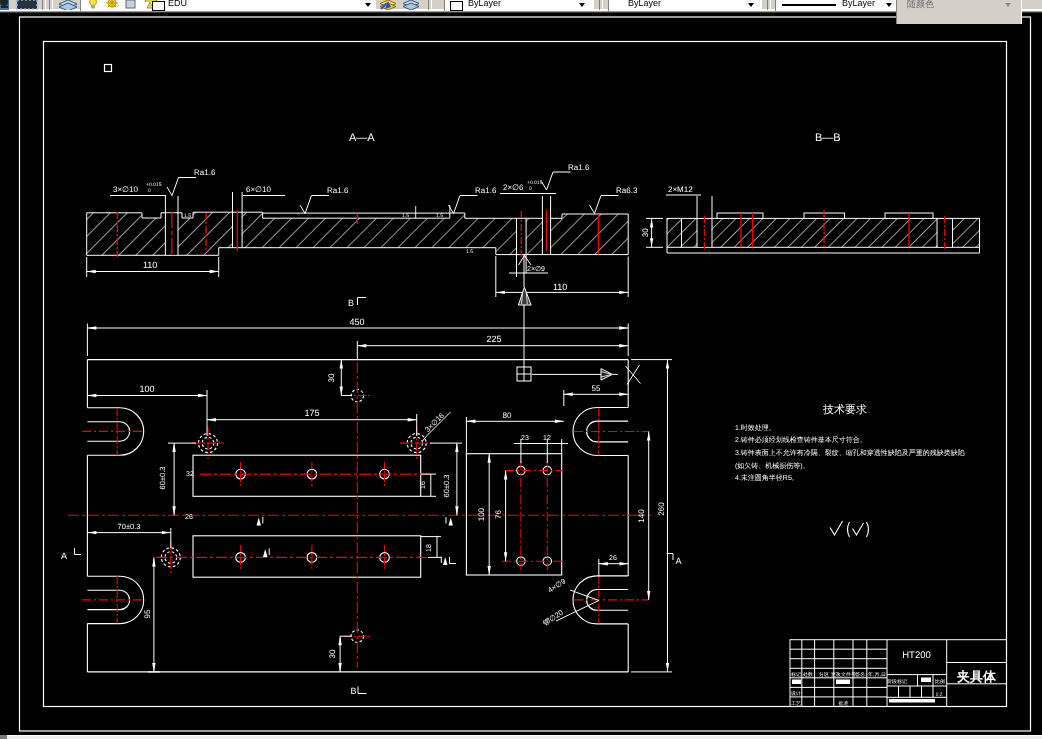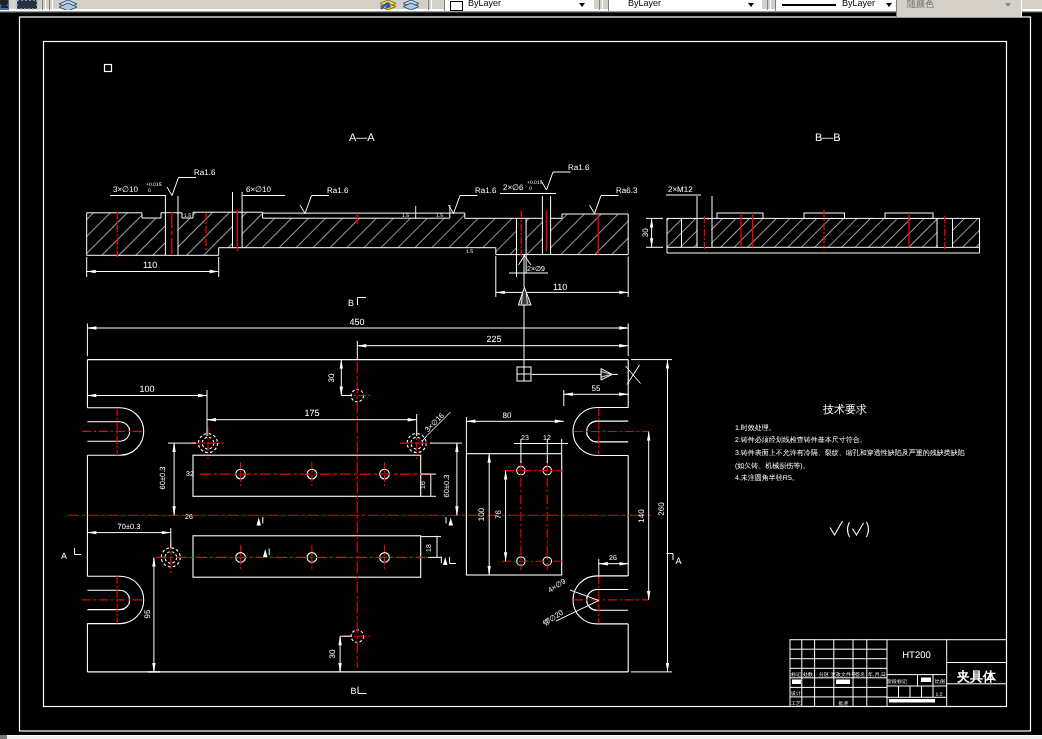--- a/index.html
+++ b/index.html
@@ -476,20 +476,39 @@
     <rect x="17" y="0" width="20" height="9" fill="#29323c" stroke="#8fb4d8" stroke-width="1.5" stroke-dasharray="2 2"></rect>
   </svg>
   <div class="sep" style="left:42px"></div>
   <div class="sep" style="left:49px"></div>
 
   <svg class="tb" style="left:58px;top:0" width="20" height="10" viewBox="0 0 20 10">
     <polygon points="10,0 19,4 10,8 1,4" fill="#c8d9e8" stroke="#31557d" stroke-width="1"></polygon>
     <polygon points="10,3 19,7 10,11 1,7" fill="#b0c6dc" stroke="#31557d" stroke-width="1"></polygon>
   </svg>
 
+  <div class="combo" style="left:80px;width:295px">
+    <svg class="tb" style="left:6px;top:0" width="85" height="10" viewBox="0 0 85 10">
+      <circle cx="6" cy="2" r="3.5" fill="#ffe34d" stroke="#b09000" stroke-width="0.8"></circle>
+      <rect x="4.2" y="5" width="3.6" height="3.5" fill="#9aa4ae"></rect>
+      <circle cx="25" cy="3" r="4" fill="#ffdf29" stroke="#c09000" stroke-width="1"></circle>
+      <g stroke="#c09000" stroke-width="1">
+            <line x1="19" y1="3" x2="31" y2="3"></line>
+            <line x1="25" y1="-2" x2="25" y2="8"></line>
+            <line x1="21" y1="-1" x2="29" y2="7"></line>
+            <line x1="29" y1="-1" x2="21" y2="7"></line>
+          </g>
+      <rect x="39" y="0" width="9" height="8" fill="#c8d0da" stroke="#5a6a7a" stroke-width="1"></rect>
+      <path d="M60,8 l3,-6 3,6 z" fill="#e8e14a" stroke="#8a8400" stroke-width="0.8"></path>
+      <path d="M58,2 a6,6 0 0 1 12 0" fill="#d8d235" stroke="#8a8400" stroke-width="0.8"></path>
+    </svg>
+    <div style="position:absolute;left:71px;top:1px;width:11px;height:8px;background:#fff;border:1.2px solid #000"></div>
+    <div class="ctext" style="left:87px">EDU</div>
+    <div class="darr" style="left:284px"></div>
+  </div>
 
   <svg class="tb" style="left:380px;top:0" width="40" height="10" viewBox="0 0 40 10">
     <polygon points="8,0 16,3.5 8,7 0,3.5" fill="#ffe34d" stroke="#8a6d00" stroke-width="1"></polygon>
     <polygon points="8,3 16,6.5 8,10 0,6.5" fill="#e8c82d" stroke="#8a6d00" stroke-width="1"></polygon>
     <line x1="1" y1="9" x2="7" y2="3" stroke="#2255cc" stroke-width="2"></line>
     <polygon points="8,1 5,9 11,7" fill="#2255cc"></polygon>
     <polygon points="31,0 39,3.5 31,7 23,3.5" fill="#c8d9e8" stroke="#31557d" stroke-width="1"></polygon>
     <polygon points="31,3 39,6.5 31,10 23,6.5" fill="#b0c6dc" stroke="#31557d" stroke-width="1"></polygon>
   </svg>
   <div class="sep" style="left:428px"></div>
@@ -506,20 +525,20 @@
     <div class="darr" style="left:139px"></div>
   </div>
   <div class="sep" style="left:767px"></div>
 
   <div class="combo" style="left:775px;width:121px">
     <div style="position:absolute;left:6px;top:3.5px;width:54px;height:2px;background:#000"></div>
     <div class="ctext" style="left:66px">ByLayer</div>
     <div class="darr" style="left:110px"></div>
   </div>
 
-  <div style="position:absolute;left:896px;top:0;width:124px;height:17px;background:#d4d0c8;border-left:1px solid #808080;border-right:1px solid #fff;">
+  <div style="position:absolute;left:896px;top:0;width:124px;height:24px;background:#d4d0c8;border-left:1px solid #808080;border-right:1px solid #fff;">
     <div class="ctext" style="left:10px;color:#6a6a6a">随颜色</div>
     <div class="darr" style="left:108px;border-top-color:#8a8a8a"></div>
   </div>
 </div>
   <div id="botsq"></div>
   <div id="botstrip"></div>
 </div>
 
 </body></html>

